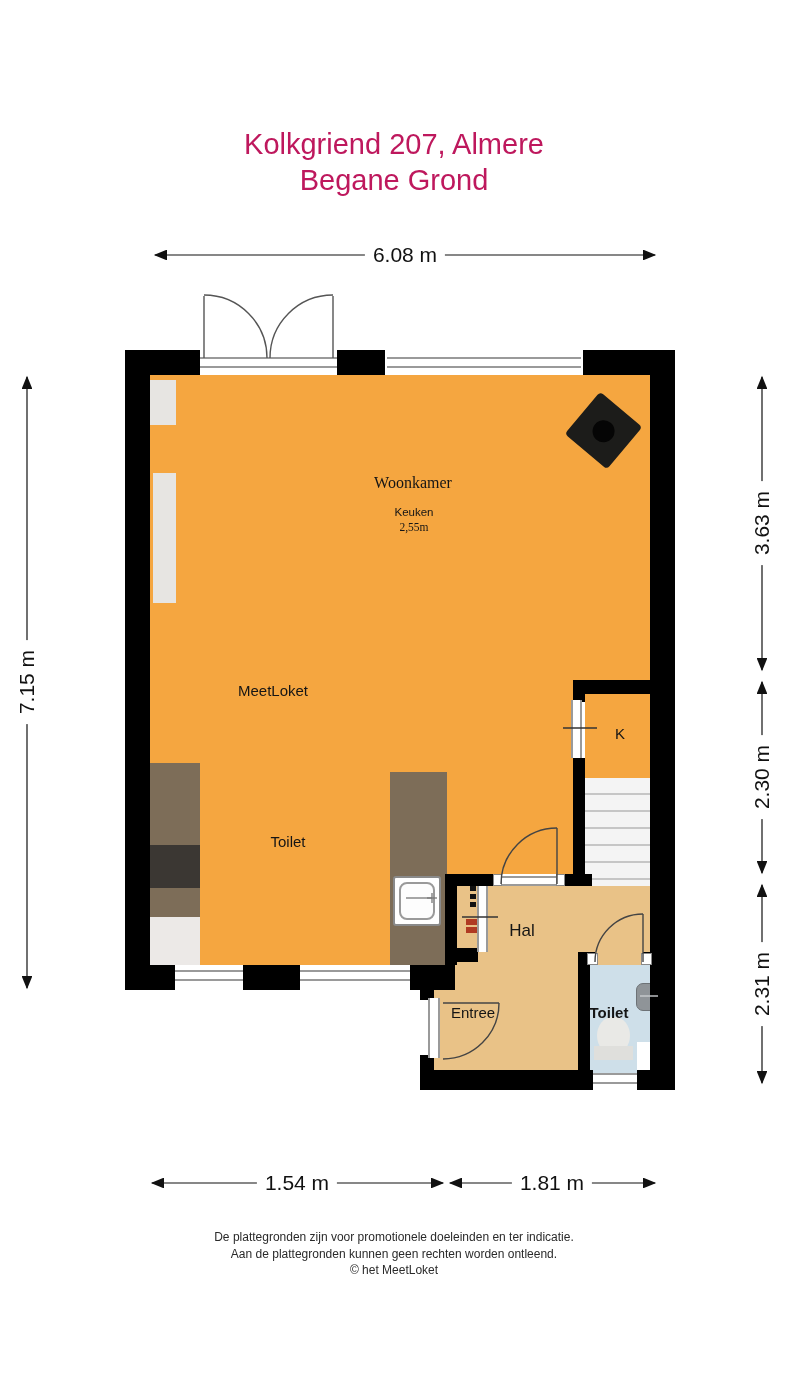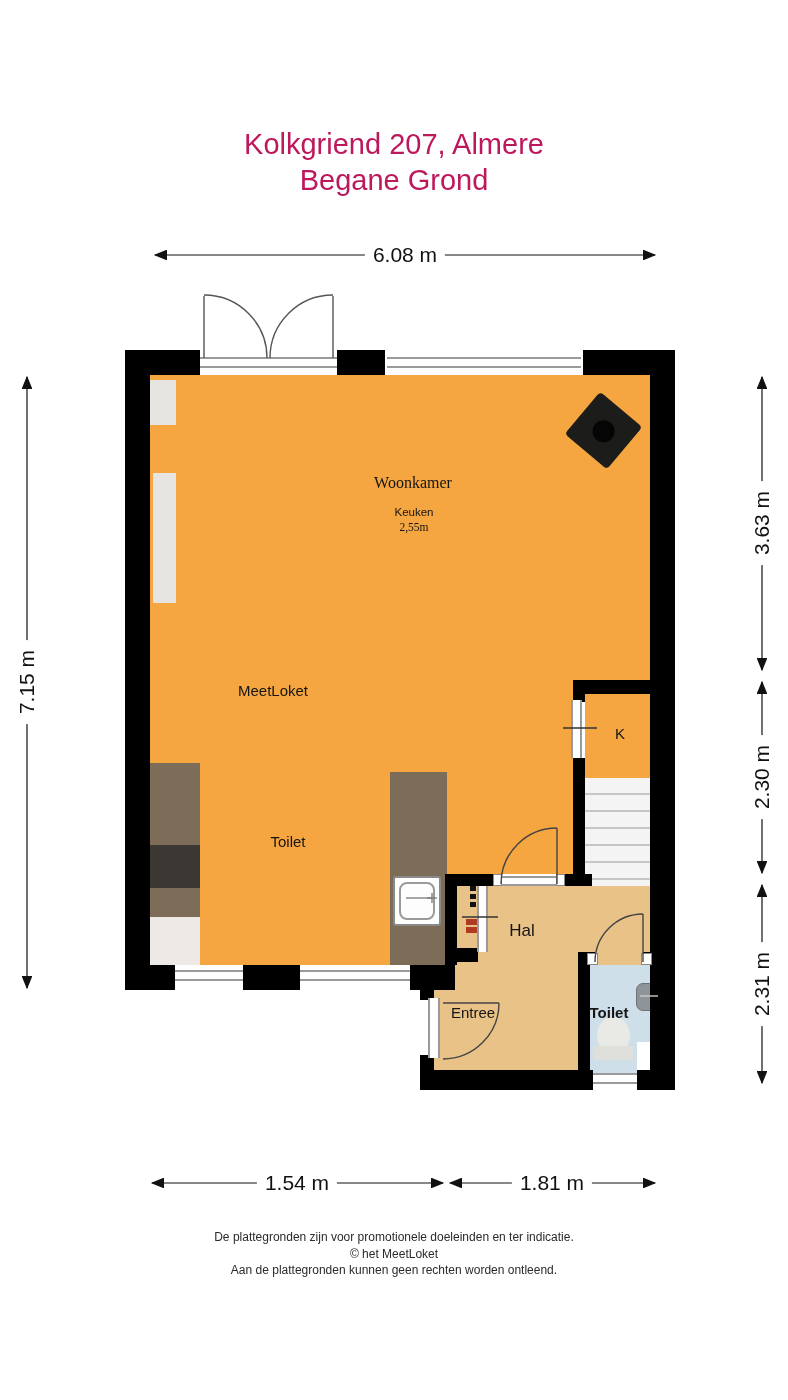--- a/index.html
+++ b/index.html
@@ -187,17 +187,17 @@
   <div class="lbl small" style="left:414px;top:527px;font-family:Liberation Serif, serif;">2,55m</div>
   <div class="lbl" style="left:273px;top:690px;">MeetLoket</div>
   <div class="lbl" style="left:288px;top:841px;">Toilet</div>
   <div class="lbl" style="left:620px;top:733px;">K</div>
   <div class="lbl" style="left:522px;top:931px;font-size:17px;">Hal</div>
   <div class="lbl" style="left:473px;top:1012px;">Entree</div>
   <div class="lbl" style="left:609px;top:1012px;font-weight:bold;">Toilet</div>
 
   <div class="footer" style="top:1229px;">
     <div>De plattegronden zijn voor promotionele doeleinden en ter indicatie.</div>
+    <div>Aan de plattegronden kunnen geen rechten worden ontleend.</div>
     <div>© het MeetLoket</div>
-    <div>Aan de plattegronden kunnen geen rechten worden ontleend.</div>
   </div>
 
 </div>
 
 </body></html>

